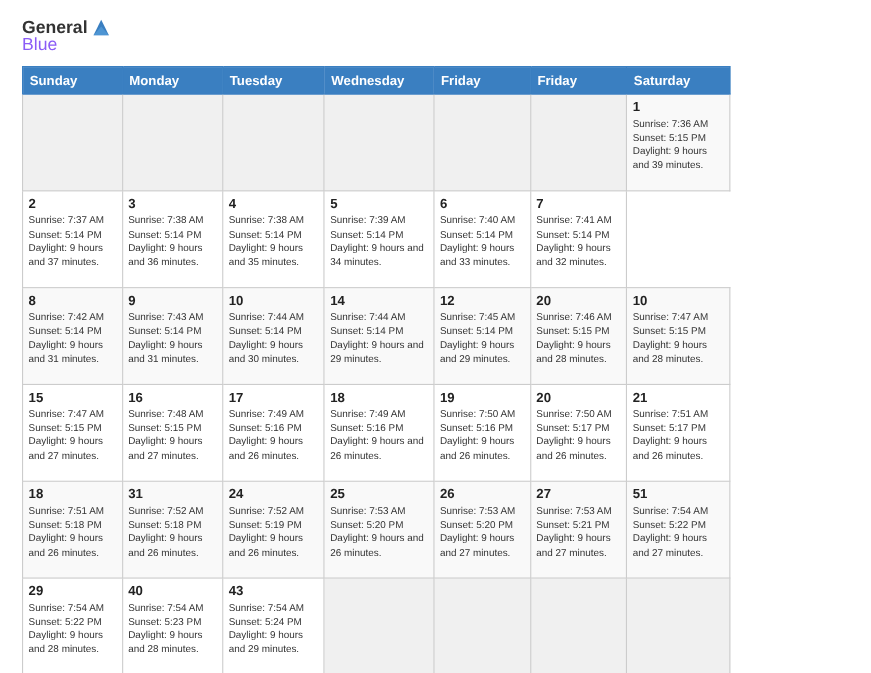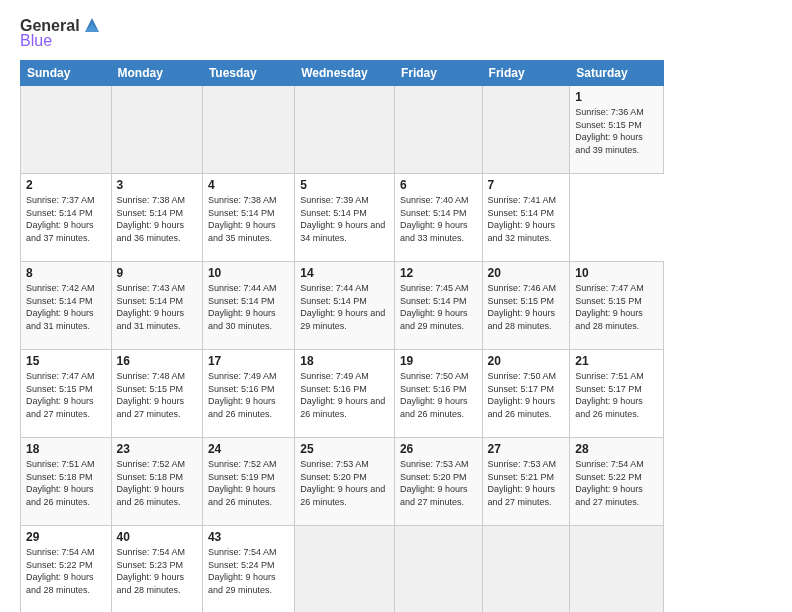--- a/index.html
+++ b/index.html
@@ -221,41 +221,41 @@
             <span class="day-num">21</span>
             <div class="day-content">Sunrise: 7:51 AM<br>Sunset: 5:17 PM<br>Daylight: 9 hours and 26 minutes.</div>
           </td>
         </tr>
         <tr>
           <td>
             <span class="day-num">18</span>
             <div class="day-content">Sunrise: 7:51 AM<br>Sunset: 5:18 PM<br>Daylight: 9 hours and 26 minutes.</div>
           </td>
           <td>
-            <span class="day-num">23</span>
+            <span class="day-num">31</span>
             <div class="day-content">Sunrise: 7:52 AM<br>Sunset: 5:18 PM<br>Daylight: 9 hours and 26 minutes.</div>
           </td>
           <td>
             <span class="day-num">24</span>
             <div class="day-content">Sunrise: 7:52 AM<br>Sunset: 5:19 PM<br>Daylight: 9 hours and 26 minutes.</div>
           </td>
           <td>
             <span class="day-num">25</span>
             <div class="day-content">Sunrise: 7:53 AM<br>Sunset: 5:20 PM<br>Daylight: 9 hours and 26 minutes.</div>
           </td>
           <td>
             <span class="day-num">26</span>
             <div class="day-content">Sunrise: 7:53 AM<br>Sunset: 5:20 PM<br>Daylight: 9 hours and 27 minutes.</div>
           </td>
           <td>
             <span class="day-num">27</span>
             <div class="day-content">Sunrise: 7:53 AM<br>Sunset: 5:21 PM<br>Daylight: 9 hours and 27 minutes.</div>
           </td>
           <td>
-            <span class="day-num">28</span>
+            <span class="day-num">51</span>
             <div class="day-content">Sunrise: 7:54 AM<br>Sunset: 5:22 PM<br>Daylight: 9 hours and 27 minutes.</div>
           </td>
         </tr>
         <tr>
           <td>
             <span class="day-num">29</span>
             <div class="day-content">Sunrise: 7:54 AM<br>Sunset: 5:22 PM<br>Daylight: 9 hours and 28 minutes.</div>
           </td>
           <td>
             <span class="day-num">40</span>

